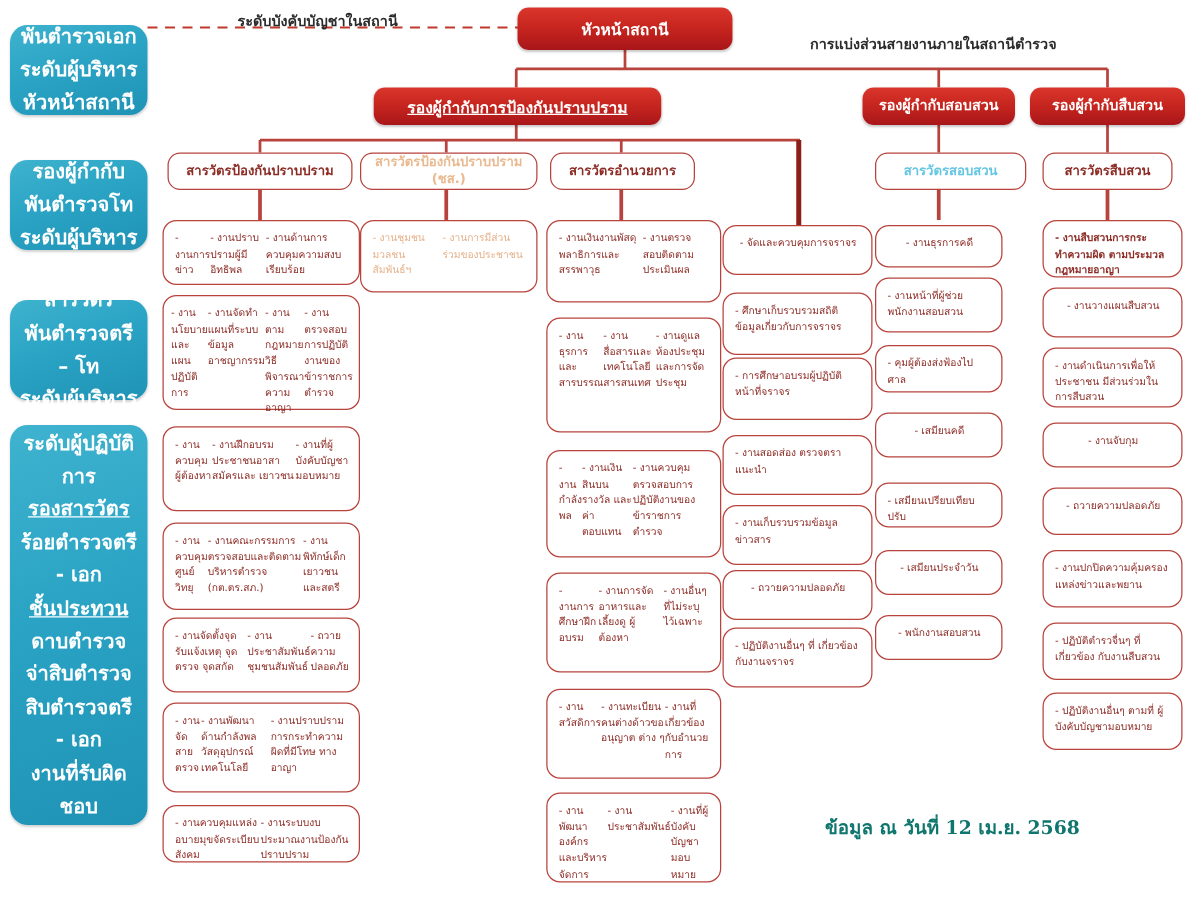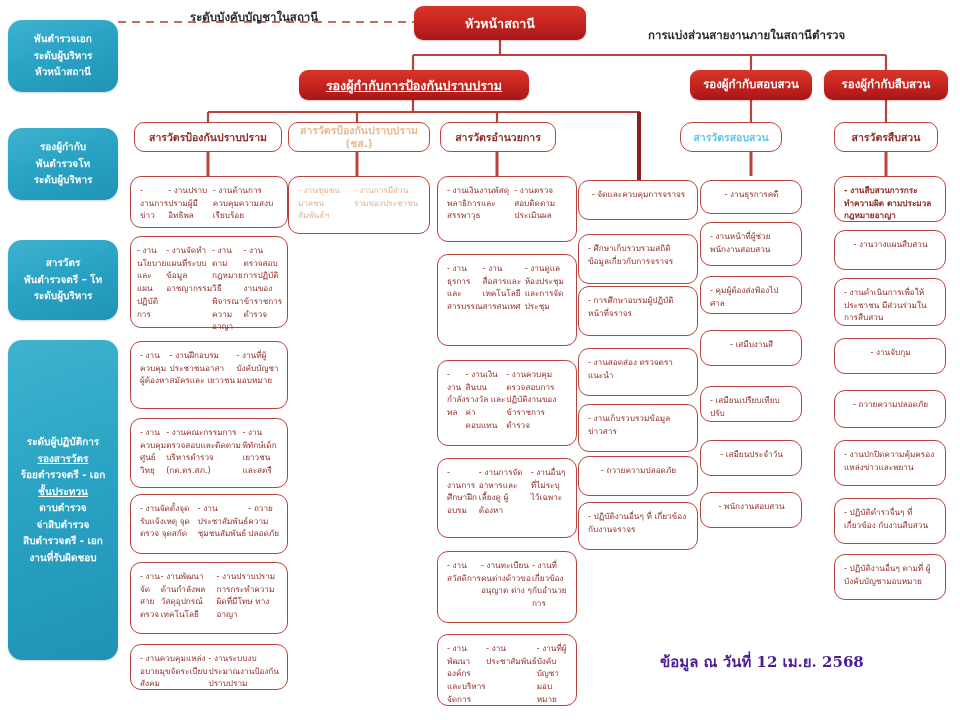--- a/index.html
+++ b/index.html
@@ -19,21 +19,21 @@
   
   .abs{position:absolute;box-sizing:border-box;}
 
   
   .bluecard{
     background:linear-gradient(160deg,#3fb3cf 0%,#2aa3c4 45%,#1f93b5 100%);
     border-radius:14px;
     color:#ffffff;
     display:flex;align-items:center;justify-content:center;
     text-align:center;
-    font-size:10px;line-height:1.65;
+    font-size:16px;line-height:1.65;
     font-weight:700;
     padding:6px 8px;
     box-shadow:0 1px 2px rgba(0,0,0,.18);
   }
   .bluecard .ln{display:block;}
   .bluecard .u{text-decoration:underline;}
 
   
   .redpill{
     background:linear-gradient(180deg,#d9352b 0%,#c3231d 55%,#a8161a 100%);
@@ -80,21 +80,21 @@
   
   .captext{
     position:absolute;
     color:#2b2b2b;
     font-size:11.5px;
     font-weight:700;
     white-space:nowrap;
   }
   .datetext{
     position:absolute;
-    color:#4c1d95;
+    color:#0f766e;
     font-size:15px;
     font-weight:700;
     white-space:nowrap;
     font-family:"DejaVu Serif","Liberation Serif",serif;
   }
 </style>
 </head>
 <body>
 
 <div id="stage">
@@ -170,21 +170,21 @@
 
   <div class="abs redpill" style="left:414px;top:6px;width:172px;height:34px;">หัวหน้าสถานี</div>
 
   <div class="abs redpill" style="left:299px;top:70px;width:230px;height:30px;text-decoration:underline;">รองผู้กำกับการป้องกันปราบปราม</div>
   <div class="abs redpill small" style="left:690px;top:70px;width:122px;height:30px;">รองผู้กำกับสอบสวน</div>
   <div class="abs redpill small" style="left:824px;top:70px;width:124px;height:30px;">รองผู้กำกับสืบสวน</div>
 
   <div class="abs secthead" style="left:134px;top:122px;width:148px;height:30px;">สารวัตรป้องกันปราบปราม</div>
   <div class="abs secthead tan" style="left:288px;top:122px;width:142px;height:30px;">สารวัตรป้องกันปราบปราม (ชส.)</div>
   <div class="abs secthead" style="left:440px;top:122px;width:116px;height:30px;">สารวัตรอำนวยการ</div>
-  <div class="abs secthead cyan" style="left:680px;top:122px;width:102px;height:30px;border-radius:12px;">สารวัตรสอบสวน</div>
+  <div class="abs secthead cyan" style="left:700px;top:122px;width:121px;height:30px;">สารวัตรสอบสวน</div>
   <div class="abs secthead" style="left:834px;top:122px;width:104px;height:30px;">สารวัตรสืบสวน</div>
 
   <div class="abs taskbox" style="left:130px;top:176px;width:158px;height:52px;">
       <span class="li">- งานการข่าว</span>
       <span class="li">- งานปราบปรามผู้มีอิทธิพล</span>
       <span class="li">- งานด้านการควบคุมความสงบเรียบร้อย</span>
     </div>
   <div class="abs taskbox" style="left:130px;top:236px;width:158px;height:92px;">
       <span class="li">- งานนโยบายและแผนปฏิบัติการ</span>
       <span class="li">- งานจัดทำแผนที่ระบบข้อมูลอาชญากรรม</span>
@@ -276,21 +276,21 @@
   <div class="abs taskbox" style="left:700px;top:180px;width:102px;height:34px;">
       <span class="li">- งานธุรการคดี</span>
     </div>
   <div class="abs taskbox" style="left:700px;top:222px;width:102px;height:44px;">
       <span class="li">- งานหน้าที่ผู้ช่วย พนักงานสอบสวน</span>
     </div>
   <div class="abs taskbox" style="left:700px;top:276px;width:102px;height:38px;">
       <span class="li">- คุมผู้ต้องส่งฟ้องไปศาล</span>
     </div>
   <div class="abs taskbox" style="left:700px;top:330px;width:102px;height:36px;">
-      <span class="li">- เสมีบงานสี</span>
+      <span class="li">- เสมียนคดี</span>
     </div>
   <div class="abs taskbox" style="left:700px;top:386px;width:102px;height:36px;">
       <span class="li">- เสมียนเปรียบเทียบปรับ</span>
     </div>
   <div class="abs taskbox" style="left:700px;top:440px;width:102px;height:36px;">
       <span class="li">- เสมียนประจำวัน</span>
     </div>
   <div class="abs taskbox" style="left:700px;top:492px;width:102px;height:36px;">
       <span class="li">- พนักงานสอบสวน</span>
     </div>

